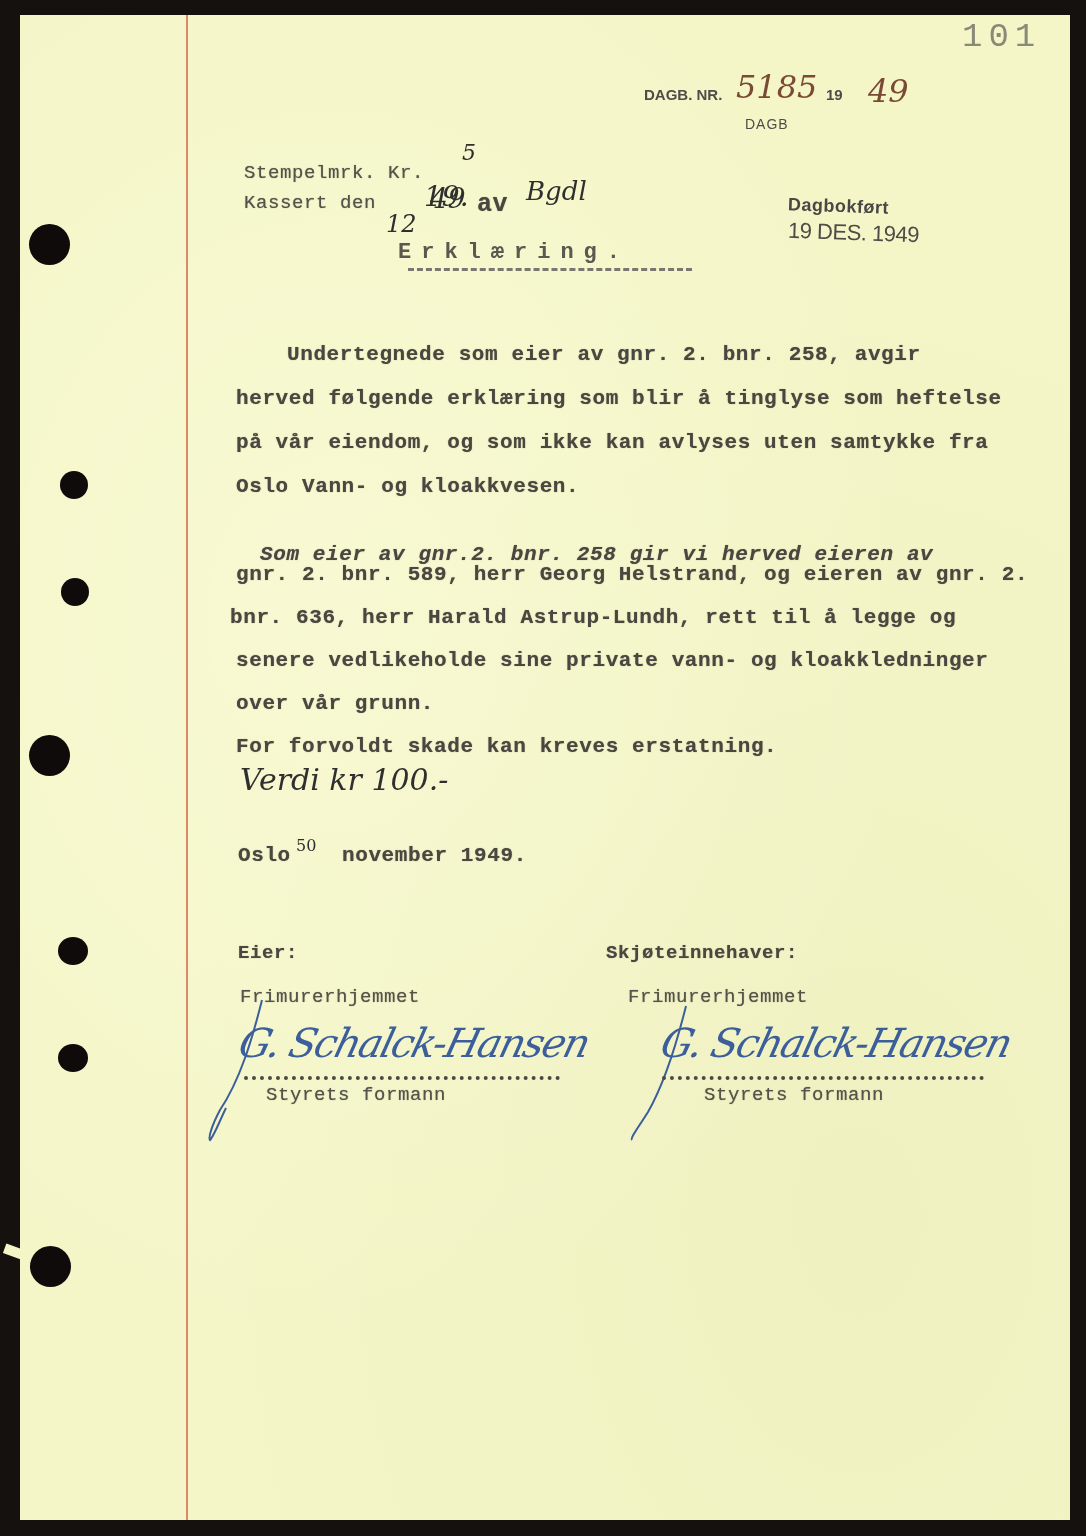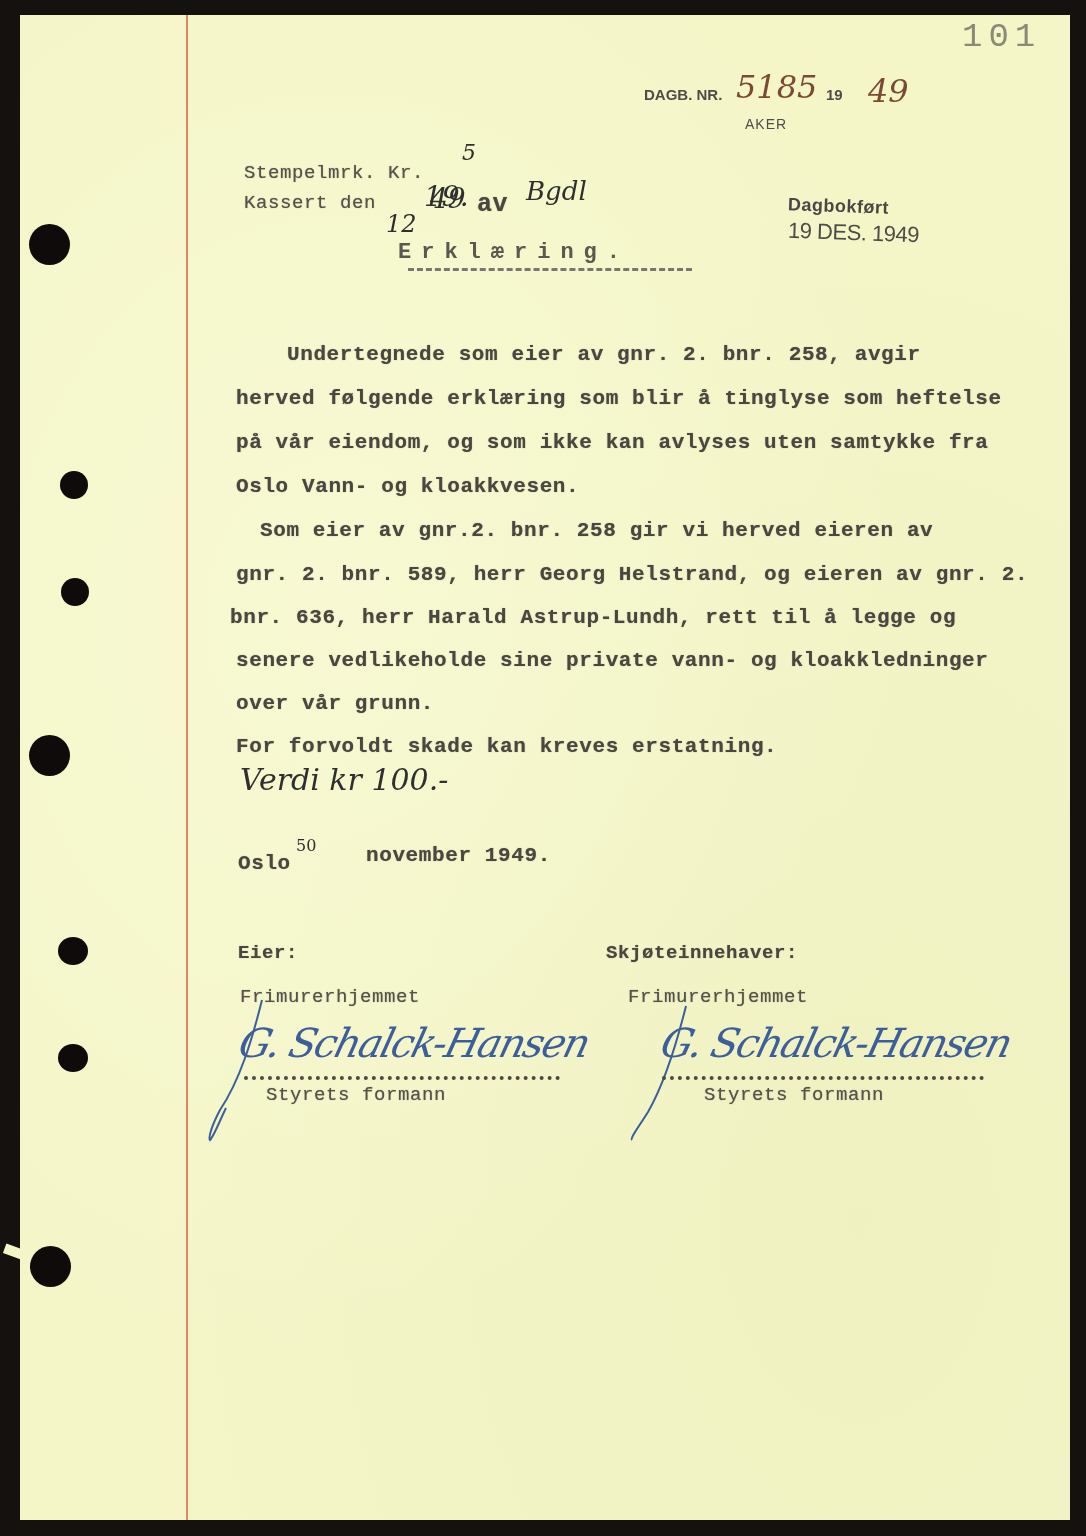--- a/index.html
+++ b/index.html
@@ -128,21 +128,21 @@
 <div class="hole" style="left:30px;top:1246px;width:41px;height:41px;"></div>
 <div class="tab-tear"></div>
 
 <div class="page-number">101</div>
 
 <div>
   <span class="stamp" style="left:644px;top:86px;font-size:15px;font-weight:bold;">DAGB. NR.</span>
   <span class="hand hand-brown" style="left:736px;top:68px;font-size:32px;">5185</span>
   <span class="stamp" style="left:826px;top:86px;font-size:15px;font-weight:bold;">19</span>
   <span class="hand hand-brown" style="left:868px;top:72px;font-size:32px;">49</span>
-  <span class="stamp" style="left:745px;top:116px;font-size:14px;letter-spacing:1px;">AKER</span>
+  <span class="stamp" style="left:745px;top:116px;font-size:14px;letter-spacing:1px;">DAGB</span>
 </div>
 
 <div>
   <span class="typed light" style="left:244px;top:162px;font-size:19px;">Stempelmrk. Kr.</span>
   <span class="hand hand-ink" style="left:462px;top:140px;font-size:22px;">5</span>
   <span class="typed light" style="left:244px;top:192px;font-size:19px;">Kassert den</span>
   <span class="hand hand-ink" style="left:384px;top:180px;font-size:28px;margin-left:40px;">19.</span>
   <span class="hand hand-ink" style="left:430px;top:182px;font-size:28px;">49</span>
   <span class="hand hand-ink" style="left:386px;top:210px;font-size:24px;">12</span>
   <span class="typed" style="left:477px;top:190px;font-size:25px;">av</span>
@@ -158,35 +158,35 @@
 <div class="title-underline"></div>
 
 <div>
   <div class="typed" style="left:287px;top:343px;">Undertegnede som eier av gnr. 2.  bnr. 258, avgir</div>
   <div class="typed" style="left:236px;top:387px;">herved følgende erklæring som blir å tinglyse som heftelse</div>
   <div class="typed" style="left:236px;top:431px;">på vår eiendom, og som ikke kan avlyses uten samtykke fra</div>
   <div class="typed" style="left:236px;top:475px;">Oslo Vann- og kloakkvesen.</div>
 </div>
 
 <div>
-  <div class="typed" style="left:260px;top:519px;">Som eier av gnr.2. bnr. 258 gir vi herved eieren av</div>
+  <div class="typed" style="left:260px;top:543px;font-style:italic;">Som eier av gnr.2. bnr. 258 gir vi herved eieren av</div>
   <div class="typed" style="left:236px;top:563px;">gnr. 2. bnr. 589, herr Georg Helstrand, og eieren av gnr. 2.</div>
   <div class="typed" style="left:230px;top:606px;">bnr. 636, herr Harald Astrup-Lundh, rett til å legge og</div>
   <div class="typed" style="left:236px;top:649px;">senere vedlikeholde sine private vann- og kloakkledninger</div>
   <div class="typed" style="left:236px;top:692px;">over vår grunn.</div>
 </div>
 
 <div class="typed" style="left:236px;top:735px;">For forvoldt skade kan kreves erstatning.</div>
 
 <div class="hand hand-ink" style="left:240px;top:762px;font-size:30px;">Verdi kr 100.-</div>
 
 <div>
-  <span class="typed" style="left:238px;top:844px;margin-top:8px;">Oslo</span>
+  <span class="typed" style="left:238px;top:844px;">Oslo</span>
   <span class="hand hand-ink" style="left:296px;top:836px;font-size:16px;font-style:normal;">50</span>
-  <span class="typed" style="left:342px;top:844px;margin-left:24px;">november 1949.</span>
+  <span class="typed" style="left:342px;top:844px;">november 1949.</span>
 </div>
 
 <div>
   <div class="typed" style="left:238px;top:942px;font-size:19px;">Eier:</div>
   <div class="typed light" style="left:240px;top:986px;font-size:19px;">Frimurerhjemmet</div>
   <div class="hand hand-blue" style="left:240px;top:1020px;font-size:40px;transform:skewX(-14deg);letter-spacing:-2px;">G. Schalck-Hansen</div>
   <svg class="sig-stroke" style="left:200px;top:990px;" width="80" height="160">
     <path d="M62 10 C52 50 40 90 20 120 C12 135 8 148 10 150 C14 146 20 130 26 118" stroke="#3c5f9c" stroke-width="2" fill="none"></path>
   </svg>
   <div class="dotline" style="left:244px;top:1076px;width:316px;"></div>

